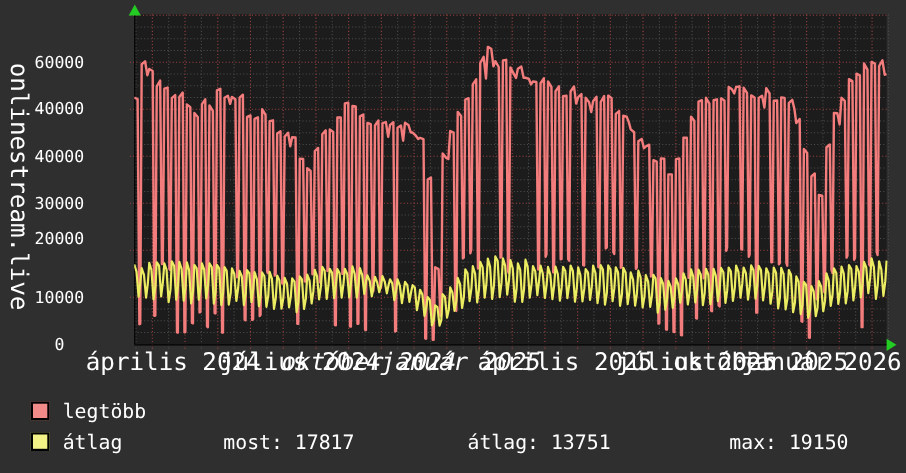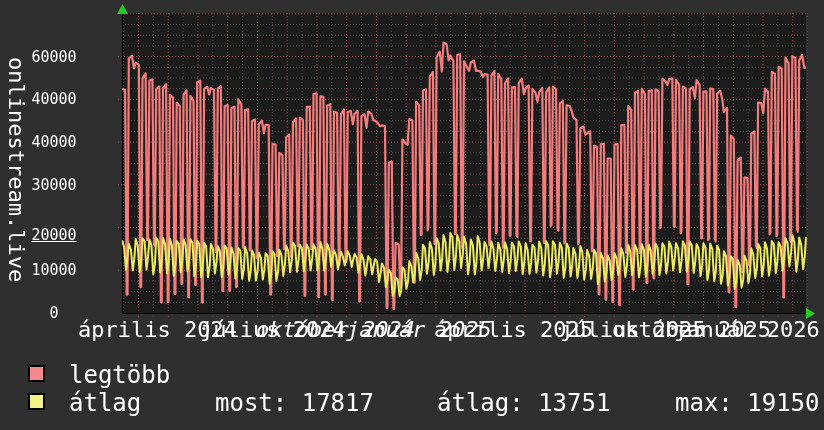--- a/index.html
+++ b/index.html
@@ -19,32 +19,32 @@
     text-align:center;font-size:15px;
   }
   .xlab{
     position:absolute;top:318px;font-size:22px;line-height:24px;white-space:nowrap;
   }
   .legend-swatch{
     position:absolute;width:17px;height:17px;
     border:2px solid #000;box-sizing:border-box;
   }
   .ltext{
-    position:absolute;font-size:24px;line-height:24px;white-space:pre;margin-left:12px;
+    position:absolute;font-size:18px;line-height:24px;white-space:pre;
   }
 </style>
 </head>
 <body>
 
 <div class="vtitle">onlinestream.live</div>
 
 <div id="ylabels">
     <div class="ylab" style="top: 300px;">0</div>
     <div class="ylab" style="top: 257.265px;">10000</div>
-    <div class="ylab" style="top: 222px; text-decoration: underline;">20000</div>
+    <div class="ylab" style="top: 204px;">20000</div>
     <div class="ylab" style="top: 171.795px;">30000</div>
     <div class="ylab" style="top: 129.06px;">40000</div>
     <div class="ylab" style="top: 86.3248px;">40000</div>
     <div class="ylab" style="top: 43.5897px;">60000</div>
   </div>
 
 <svg id="chart-svg" width="700" height="316">
     <rect x="4" y="4" width="684" height="300" fill="#1c1c1c"></rect>
     <line x1="4" x2="688" y1="293.3162393162393" y2="293.3162393162393" stroke="#4b4b4b" stroke-width="1" stroke-dasharray="1,2"></line>
     <line x1="4" x2="688" y1="282.63247863247864" y2="282.63247863247864" stroke="#4b4b4b" stroke-width="1" stroke-dasharray="1,2"></line>

